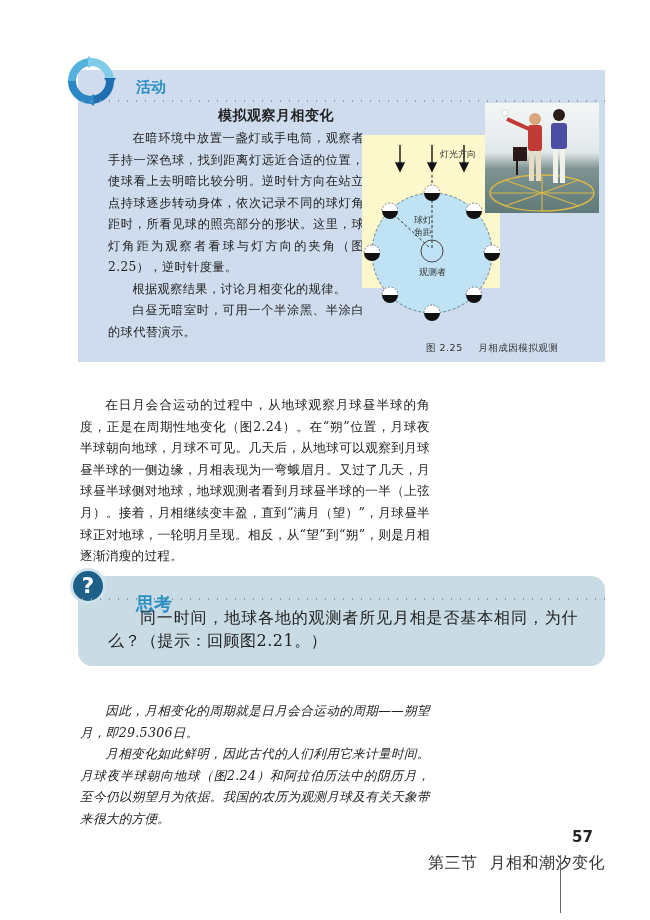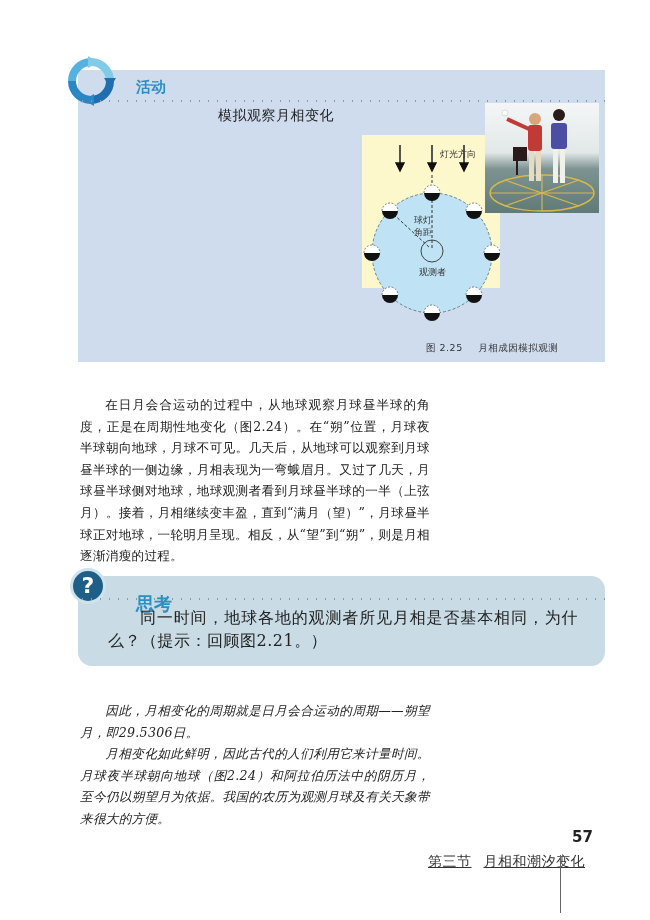--- a/index.html
+++ b/index.html
@@ -5,21 +5,21 @@
   * { margin:0; padding:0; box-sizing:border-box; }
   html, body { width:650px; height:920px; background:#ffffff; overflow:hidden; }
   body { position:relative; font-family:"DejaVu Serif", serif; color:#222; }
 
   
   .activity { position:absolute; left:78px; top:70px; width:527px; height:292px; background:#cedcee;padding-left:12px; }
   .activity-icon { position:absolute; left:-12px; top:-14px; width:50px; height:50px; }
   .activity-title { position:absolute; left:58px; top:8px; font-family:"DejaVu Sans", sans-serif; font-weight:bold; font-size:15px; color:#2c8fc3; }
   .dotline { position:absolute; left:0; right:0; height:2px; background-image:radial-gradient(circle, #8a9aae 0.9px, transparent 1.1px); background-size:9px 2px; background-repeat:repeat-x; }
   .activity .dotline { top:30px; }
-  .activity-subtitle { position:absolute; left:140px; top:37px; font-size:14px; font-weight:normal; color:#222; letter-spacing:0.5px; }
+  .activity-subtitle { position:absolute; left:140px; top:37px; font-size:14px; font-weight:bold; color:#222; letter-spacing:0.5px; }
   .activity-text { position:absolute; left:30px; top:58px; width:256px; font-size:12.2px; line-height:21.5px; color:#222; letter-spacing:0.4px; }
   .activity-text p { text-indent:2em; text-align:justify; }
 
   
   .diagram { position:absolute; left:284px; top:65px; width:138px; height:153px; background:#fdf8cc; }
   .photo { position:absolute; left:407px; top:33px; width:114px; height:110px; overflow:hidden; background:#e9eef0; }
   .fig-caption { position:absolute; left:348px; top:272px; font-family:"DejaVu Sans", sans-serif; font-size:9.5px; color:#333; letter-spacing:0.5px; }
   .fig-caption .num { margin-right:12px; }
 
   
@@ -29,41 +29,46 @@
   .para23 { top:688px;font-style:italic; }
 
   
   .think { position:absolute; left:78px; top:576px; width:527px; height:90px; background:#c9dce5; border-radius:0 14px 14px 14px; }
   .think .dotline { top:22px; }
   .think-icon { position:absolute; left:-8px; top:-8px; width:36px; height:36px; border-radius:50%; background:#1d5f86; border:3px solid #cfe3ec; color:#fff; font-family:"DejaVu Sans", sans-serif; font-weight:bold; font-size:22px; line-height:30px; text-align:center; }
   .think-title { position:absolute; left:58px; top:16px; font-family:"DejaVu Sans", sans-serif; font-weight:bold; font-size:18px; color:#2c8fc3;text-align:center; }
   .think-text { position:absolute; left:30px; top:30px; width:470px; font-size:16px; line-height:23px; color:#222; letter-spacing:0.5px; text-indent:2em; text-align:justify; }
 
   
-  .footer-section { position:absolute; left:428px; top:853px; font-family:"DejaVu Sans", sans-serif; font-size:14px; color:#333; letter-spacing:0.5px;text-decoration:underline; }
+  .footer-section { position:absolute; left:428px; top:853px; font-family:"DejaVu Sans", sans-serif; font-size:16px; color:#333; letter-spacing:0.5px; }
   .footer-section span + span { margin-left:12px; }
   .footer-rule { position:absolute; left:560px; top:855px; width:1px; height:58px; background:#666; }
   .page-number { position:absolute; left:572px; top:828px; font-family:"DejaVu Sans", sans-serif; font-weight:bold; font-size:15px; color:#222; }
 </style>
 </head>
 <body>
 
 <div class="activity">
   <svg class="activity-icon" viewBox="0 0 50 50">
     <path d="M25 6 A19 19 0 0 1 44 25" fill="none" stroke="#7fcbe8" stroke-width="8"></path>
     <path d="M44 25 A19 19 0 0 1 25 44" fill="none" stroke="#1f6fb0" stroke-width="8"></path>
     <path d="M25 44 A19 19 0 0 1 6 25" fill="none" stroke="#2a86c4" stroke-width="8"></path>
     <path d="M6 25 A19 19 0 0 1 25 6" fill="none" stroke="#55b2de" stroke-width="8"></path>
     <polygon points="22,0 32,6 22,12" fill="#7fcbe8"></polygon>
     <polygon points="50,22 44,32 38,22" fill="#1f6fb0"></polygon>
     <polygon points="28,50 18,44 28,38" fill="#2a86c4"></polygon>
   </svg>
   <div class="activity-title">活动</div>
   <div class="dotline"></div>
   <div class="activity-subtitle">模拟观察月相变化</div>
+  <div class="activity-text">
+    <p>在暗环境中放置一盏灯或手电筒，观察者手持一深色球，找到距离灯远近合适的位置，使球看上去明暗比较分明。逆时针方向在站立点持球逐步转动身体，依次记录不同的球灯角距时，所看见球的照亮部分的形状。这里，球灯角距为观察者看球与灯方向的夹角（图2.25），逆时针度量。</p>
+    <p>根据观察结果，讨论月相变化的规律。</p>
+    <p>白昼无暗室时，可用一个半涂黑、半涂白的球代替演示。</p>
+  </div>
 
   <div class="diagram">
     <svg width="138" height="195" viewBox="0 0 138 195">
 
       <g stroke="#111" stroke-width="1.4" fill="#111">
         <line x1="38" y1="10" x2="38" y2="30"></line>
           <polygon points="34,28 42,28 38,36"></polygon>
         <line x1="70" y1="10" x2="70" y2="30"></line>
           <polygon points="66,28 74,28 70,36"></polygon>
         <line x1="102" y1="10" x2="102" y2="30"></line>

